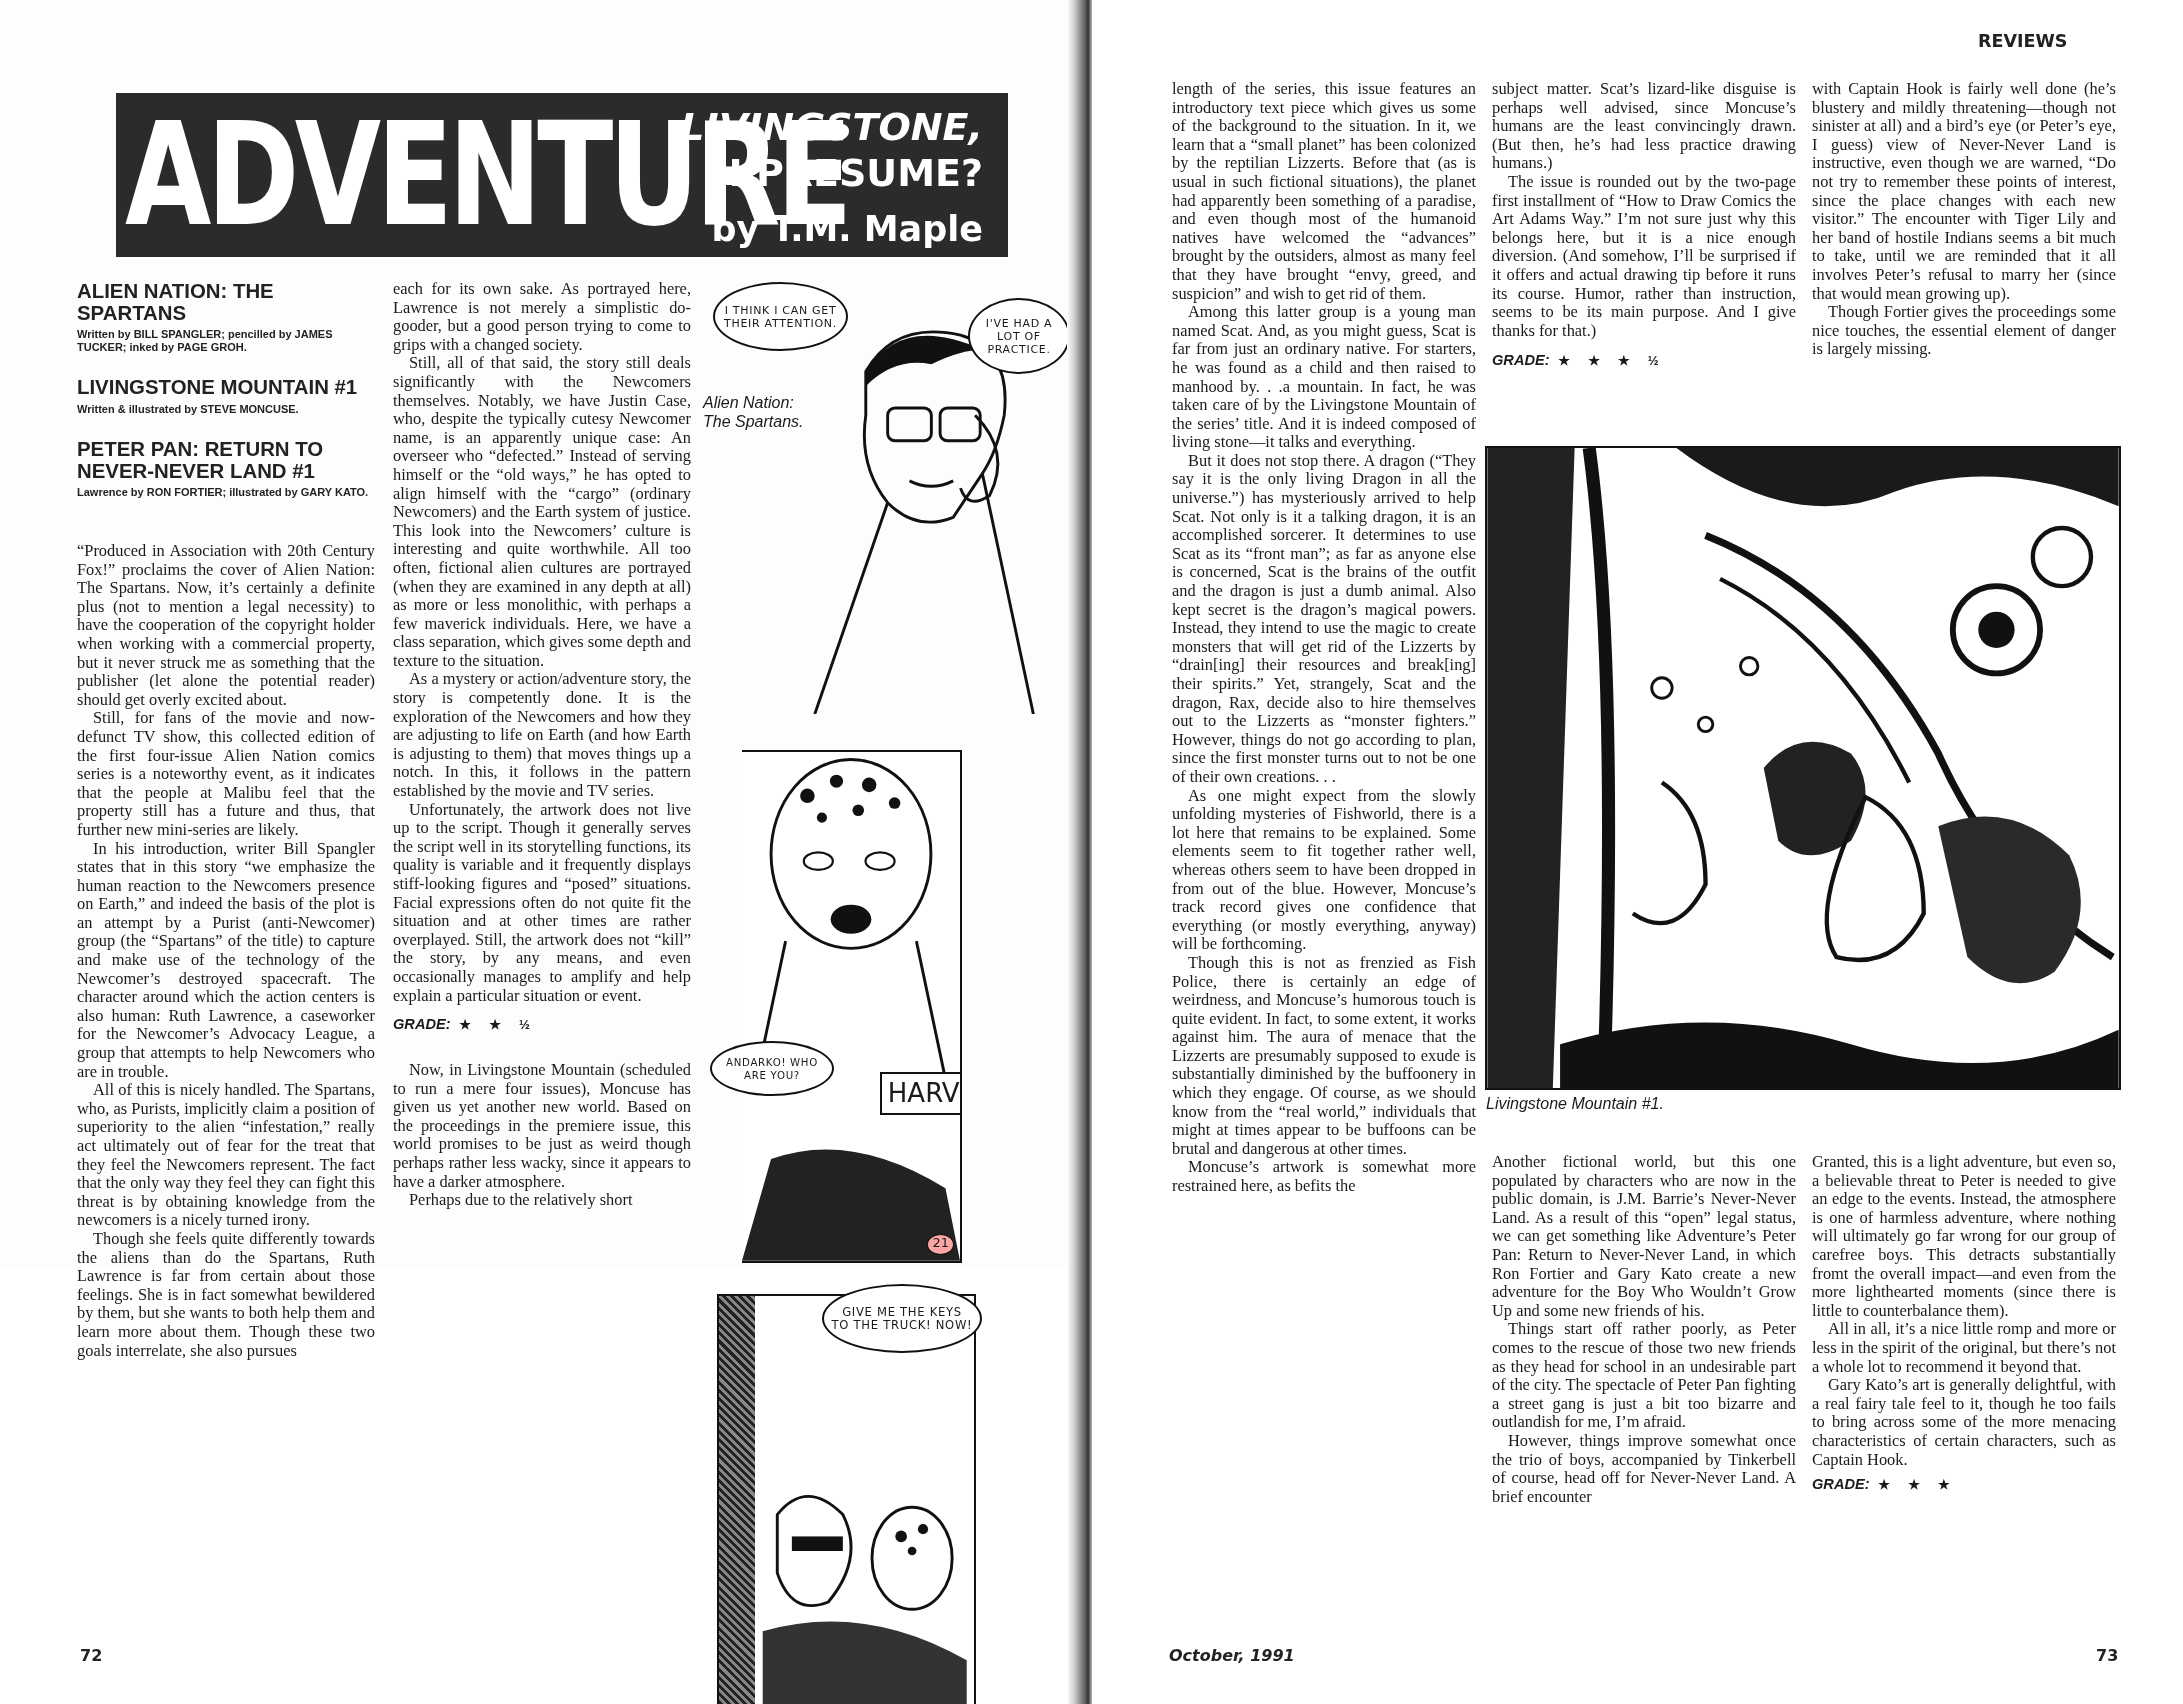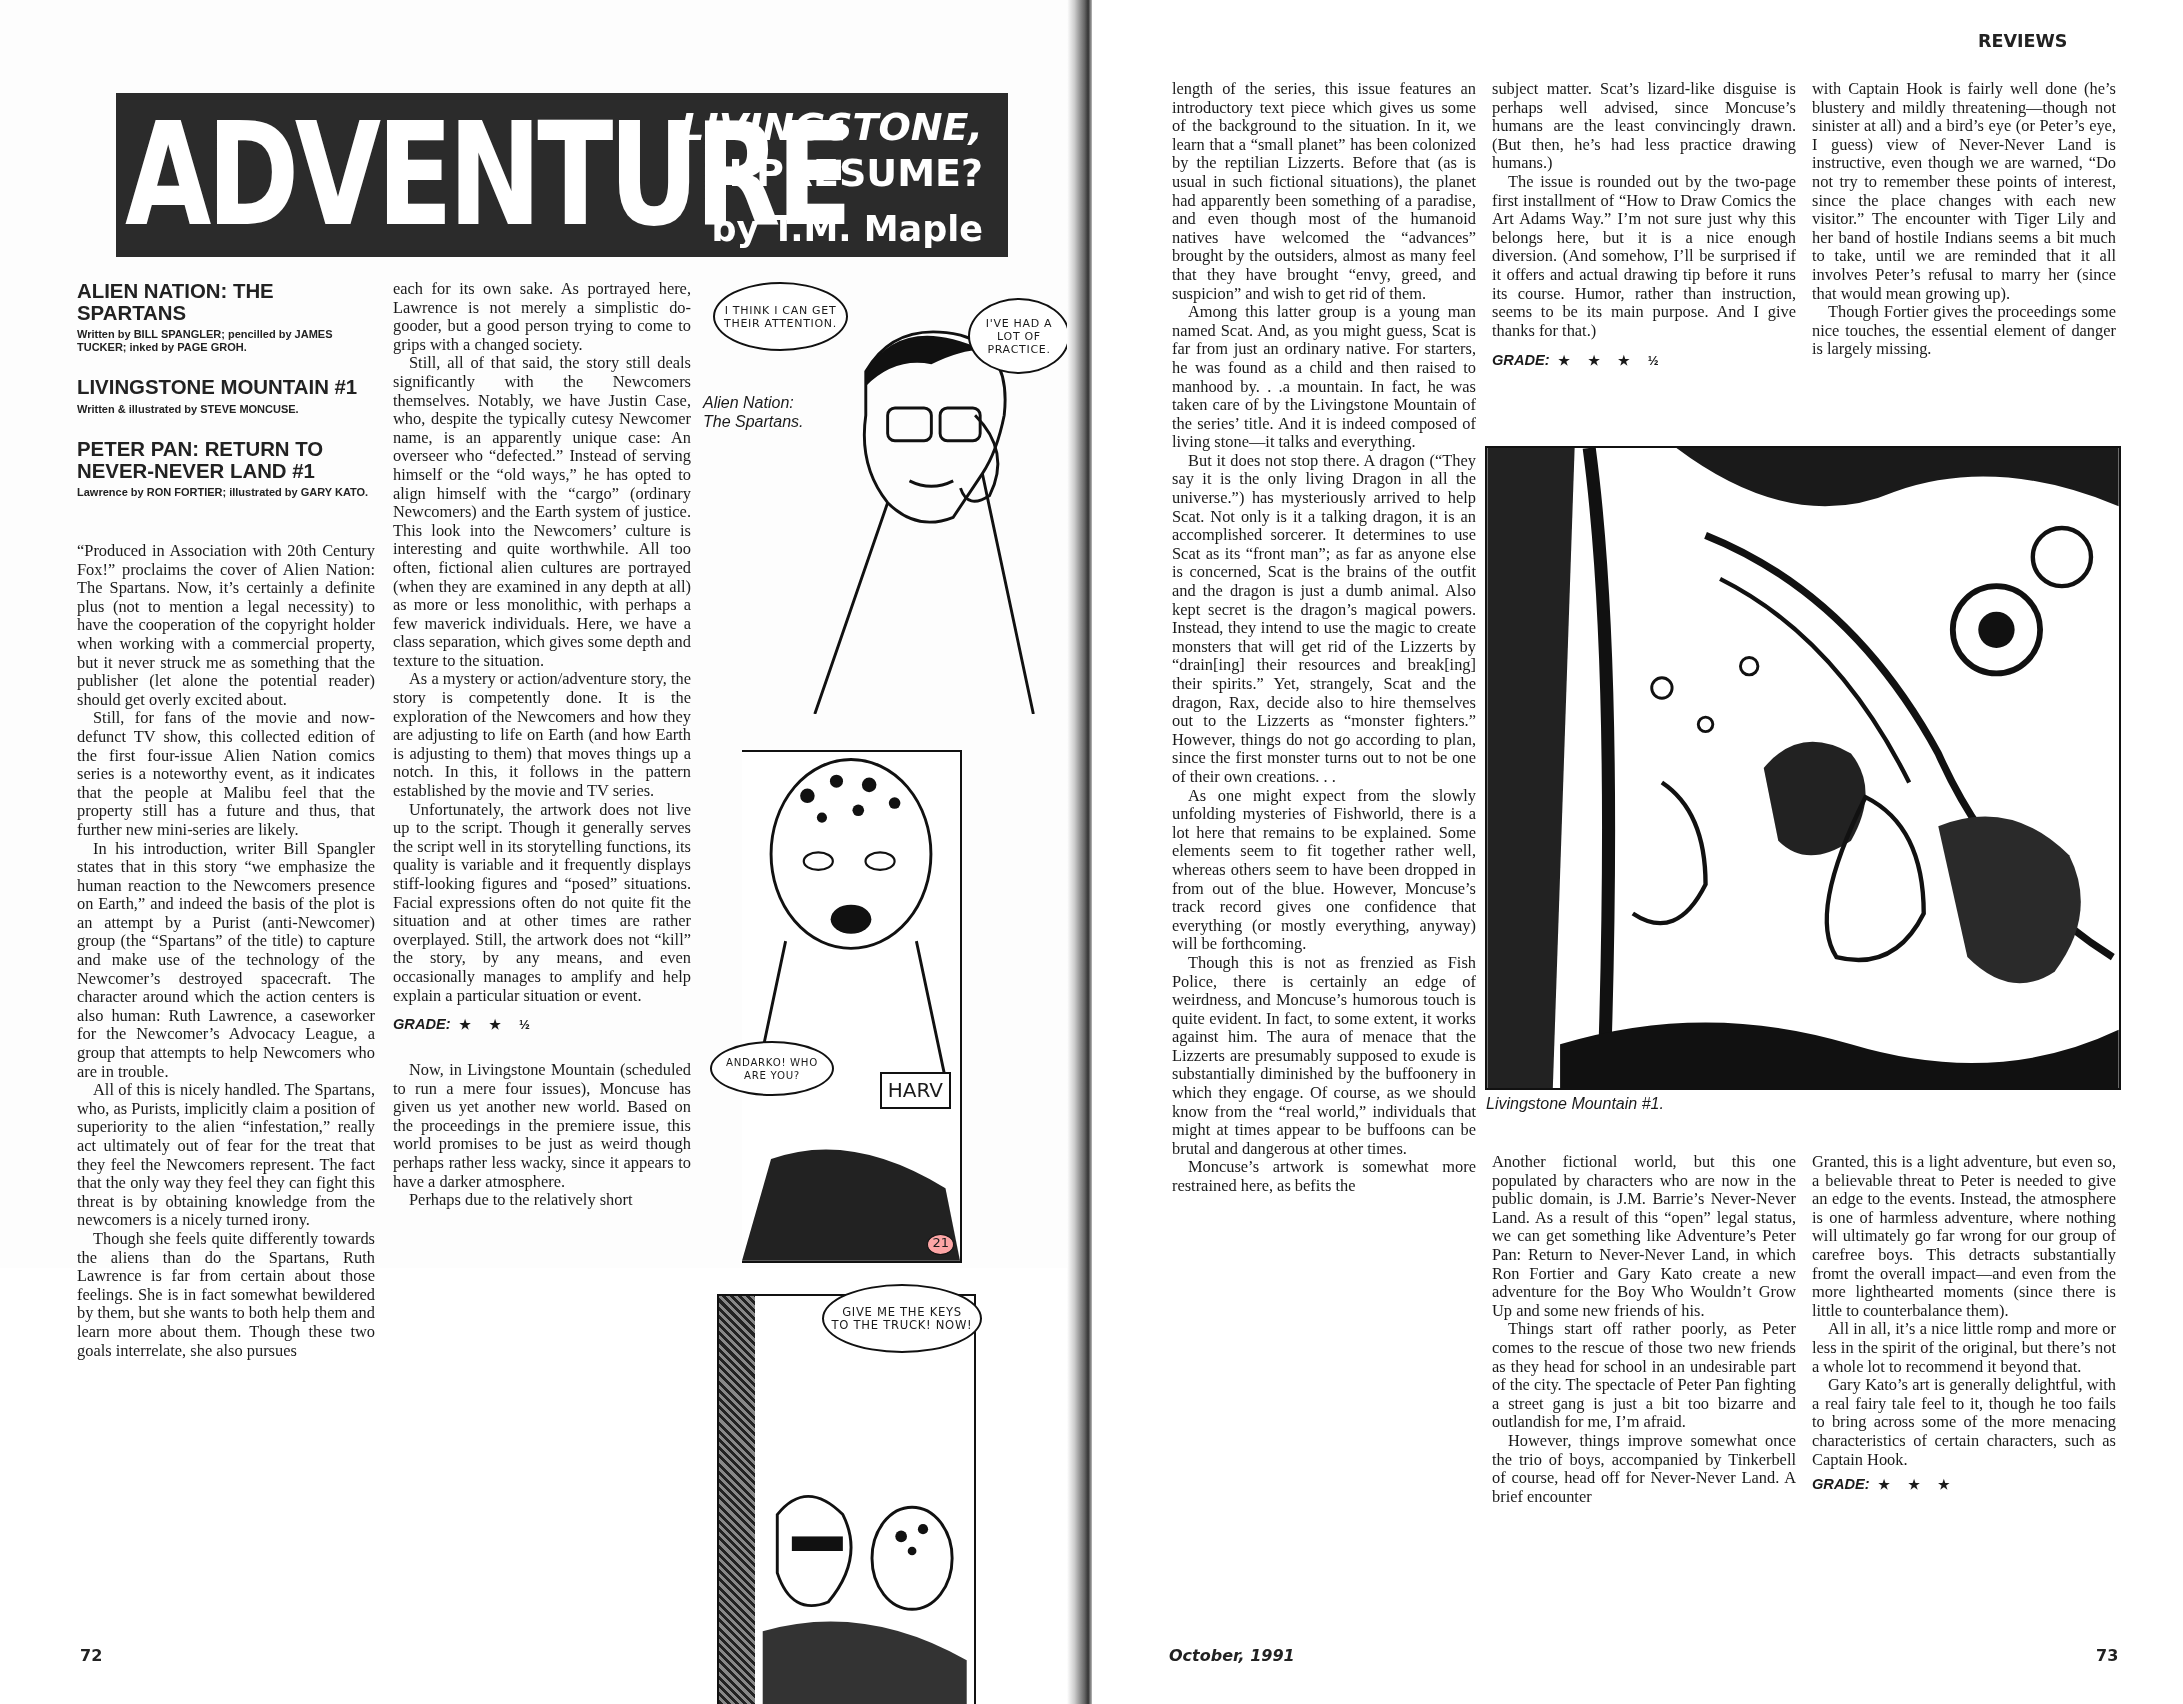--- a/index.html
+++ b/index.html
@@ -121,21 +121,21 @@
           <circle cx="175" cy="45" r="10" fill="#111"></circle>
         <circle cx="210" cy="70" r="8" fill="#111"></circle>
           <circle cx="110" cy="90" r="7" fill="#111"></circle>
           <circle cx="160" cy="80" r="8" fill="#111"></circle>
         <ellipse cx="105" cy="150" rx="20" ry="12" fill="none" stroke="#111" stroke-width="3"></ellipse>
         <ellipse cx="190" cy="150" rx="20" ry="12" fill="none" stroke="#111" stroke-width="3"></ellipse>
         <ellipse cx="150" cy="230" rx="28" ry="20" fill="#111"></ellipse>
         <path d="M60 260 L20 450 M240 260 L280 450" stroke="#111" stroke-width="4"></path>
         <path d="M40 560 Q150 520 280 600 L300 700 L0 700 Z" fill="#222"></path>
       </svg>
-      <div style="position:absolute; left:138px; top:320px; border:2.2px solid #111; padding:4.4px 5.8px; font-family:'DejaVu Sans',sans-serif; font-size:20px; background:#fff;">HARV</div>
+      <div style="position:absolute; left:138px; top:320px; border:2.2px solid #111; padding:4.4px 5.8px; font-family:'DejaVu Sans',sans-serif; font-size:26px; background:#fff;">HARV</div>
       <div style="position:absolute; right:5.8px; bottom:5.8px; border:1.5px solid #111; border-radius:50%; width:25px; height:19px; text-align:center; font-family:'DejaVu Sans',sans-serif; font-size:13px; background:#fca5a5;">21</div>
     </div>
     <div class="bubble" style="left:710px; top:1041px; width:124px; height:55px; font-size:10.2px;">ANDARKO! WHO ARE YOU?</div>
 
     <div class="art" style="left:717px; top:1294px; width:255px; height:408px;">
       <div style="position:absolute; left:0; top:0; width:36px; height:408px; background:repeating-linear-gradient(45deg,#222 0 2.9px,#888 2.9px 5.8px);"></div>
       <svg width="255" height="408" style="position:absolute;left:0;top:0;" viewBox="0 0 350 560">
         <path d="M80 300 Q120 250 170 300 Q200 360 150 420 Q100 440 80 380 Z" fill="none" stroke="#111" stroke-width="4"></path>
         <rect x="100" y="330" width="70" height="20" fill="#111"></rect>
         <ellipse cx="265" cy="360" rx="55" ry="70" fill="none" stroke="#111" stroke-width="4"></ellipse>

